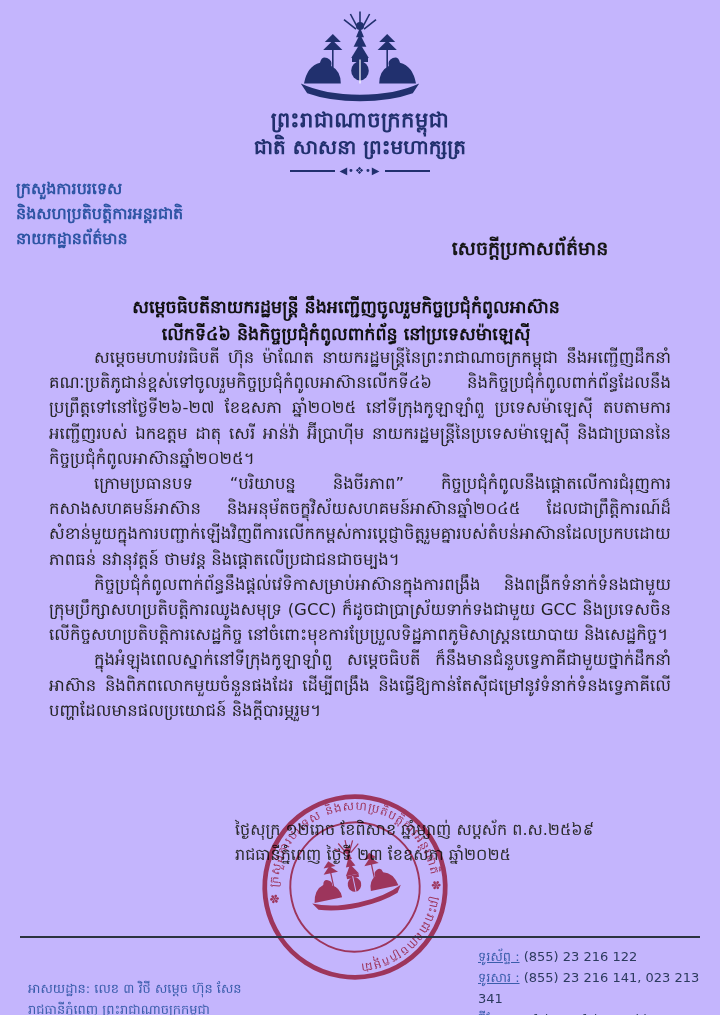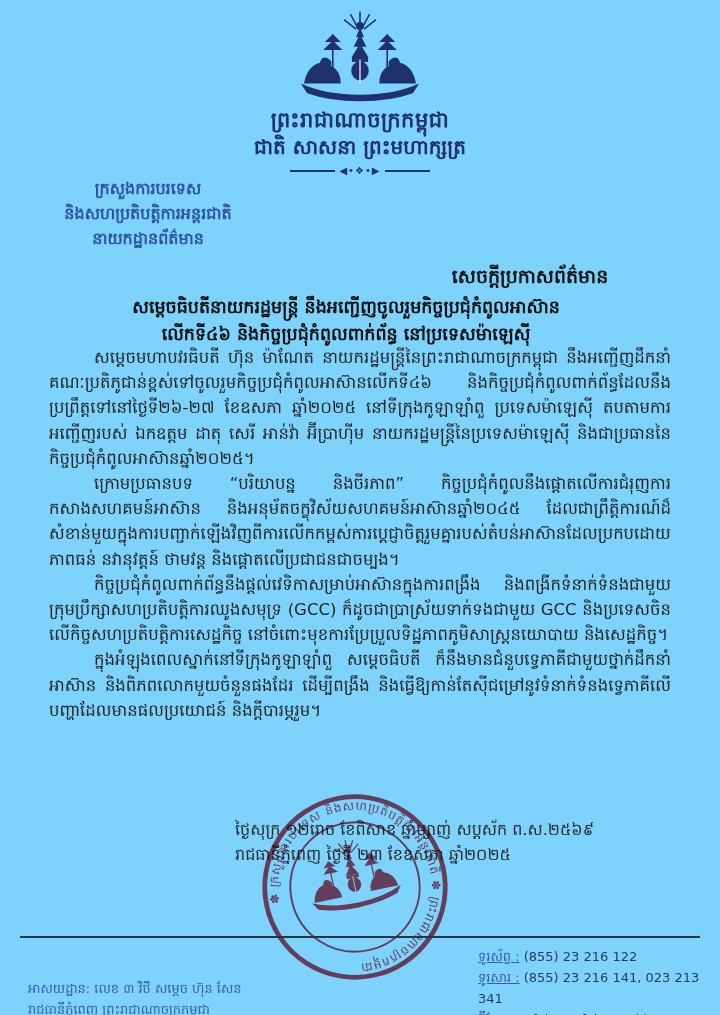--- a/index.html
+++ b/index.html
@@ -1,35 +1,35 @@
 <!DOCTYPE html>
 <html><head>
 <meta charset="utf-8">
 <style>
   html,body{margin:0;padding:0;background:#e8e8e6;}
   *{box-sizing:border-box;font-family:"DejaVu Sans",sans-serif;}
   .page{
     position:relative;width:720px;height:1015px;margin:0 auto;
-    background:#7dd3fc;overflow:hidden;
+    background:#c4b5fd;overflow:hidden;
     box-shadow:0 0 6px rgba(0,0,0,.25);
     color:#1e1e1e;
   }
   .navy{color:#21306e;}
   .arms-top{position:absolute;left:288px;top:10px;width:144px;height:96px;color:#21306e;}
   .kingdom{position:absolute;left:0;top:106px;width:720px;text-align:center;
     font-size:21px;font-weight:bold;letter-spacing:.5px;}
   .motto{position:absolute;left:0;top:134px;width:720px;text-align:center;
     font-size:20px;font-weight:bold;}
   .divider{position:absolute;left:290px;top:165px;width:140px;display:flex;
     align-items:center;justify-content:center;color:#21306e;font-size:10px;}
   .divider:before,.divider:after{content:"";flex:1;height:2px;background:#21306e;}
   .divider span{padding:0 4px;letter-spacing:1px;}
-  .ministry{position:absolute;left:16px;top:176px;width:264px;text-align:center;
+  .ministry{position:absolute;left:16px;top:176px;width:264px;
     color:#2e55a4;font-weight:bold;font-size:16px;line-height:25px;}
-  .doc-type{position:absolute;left:380px;top:264px;width:300px;text-align:center;
+  .doc-type{position:absolute;left:380px;top:236px;width:300px;text-align:center;
     font-size:19px;font-weight:600;color:#161616;}
   .title{position:absolute;left:22px;top:294px;width:648px;text-align:center;
     font-weight:bold;font-size:17.5px;line-height:27px;color:#111;}
   .body-text{position:absolute;left:49px;top:345px;width:622px;
     font-size:16.5px;line-height:25.2px;text-align:justify;color:#232323;}
   .body-text p{margin:0;text-indent:45px;}
   .date-block{position:absolute;left:235px;top:817px;width:460px;text-align:left;
     font-size:16px;line-height:25px;color:#2a2a2a;}
   .stamp{position:absolute;left:260px;top:792px;width:190px;height:190px;
     color:#c32a40;opacity:.85;mix-blend-mode:multiply;

